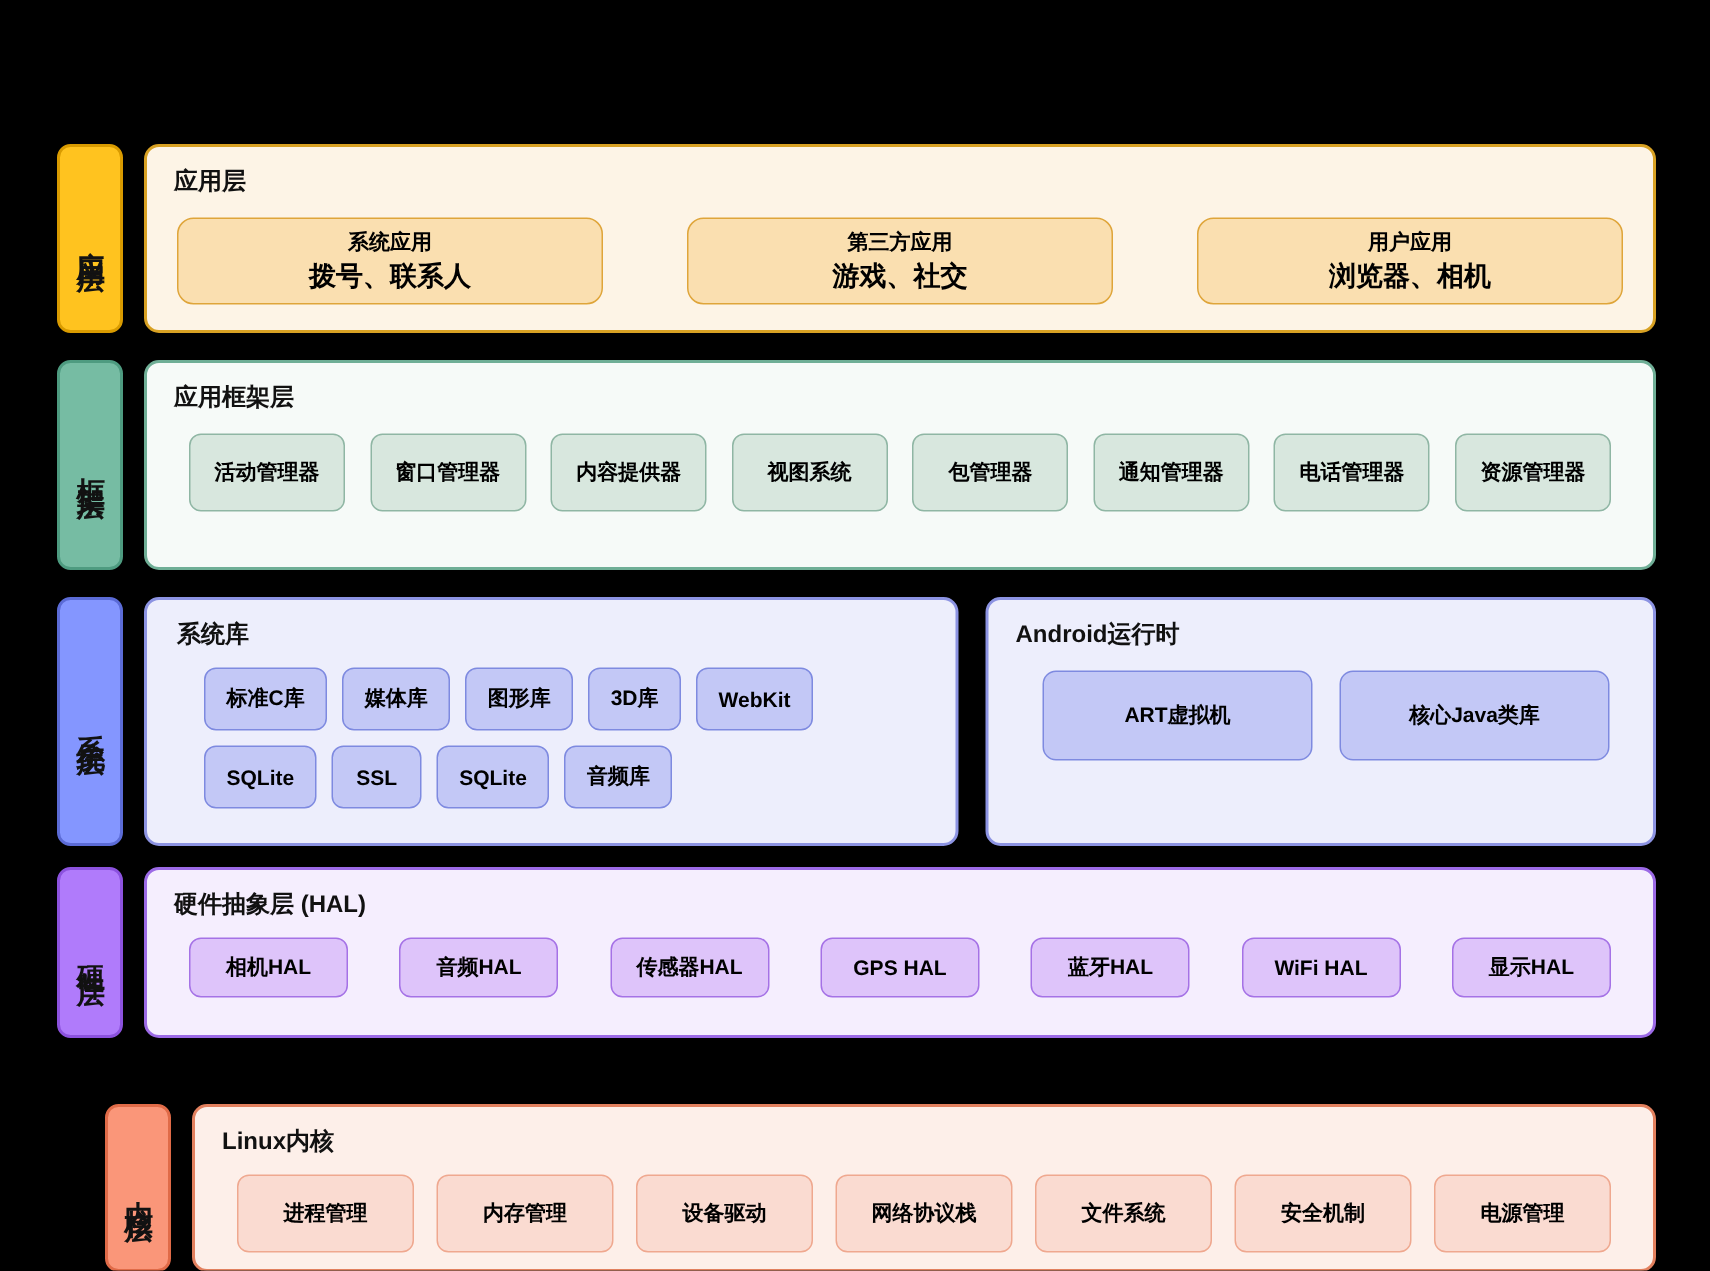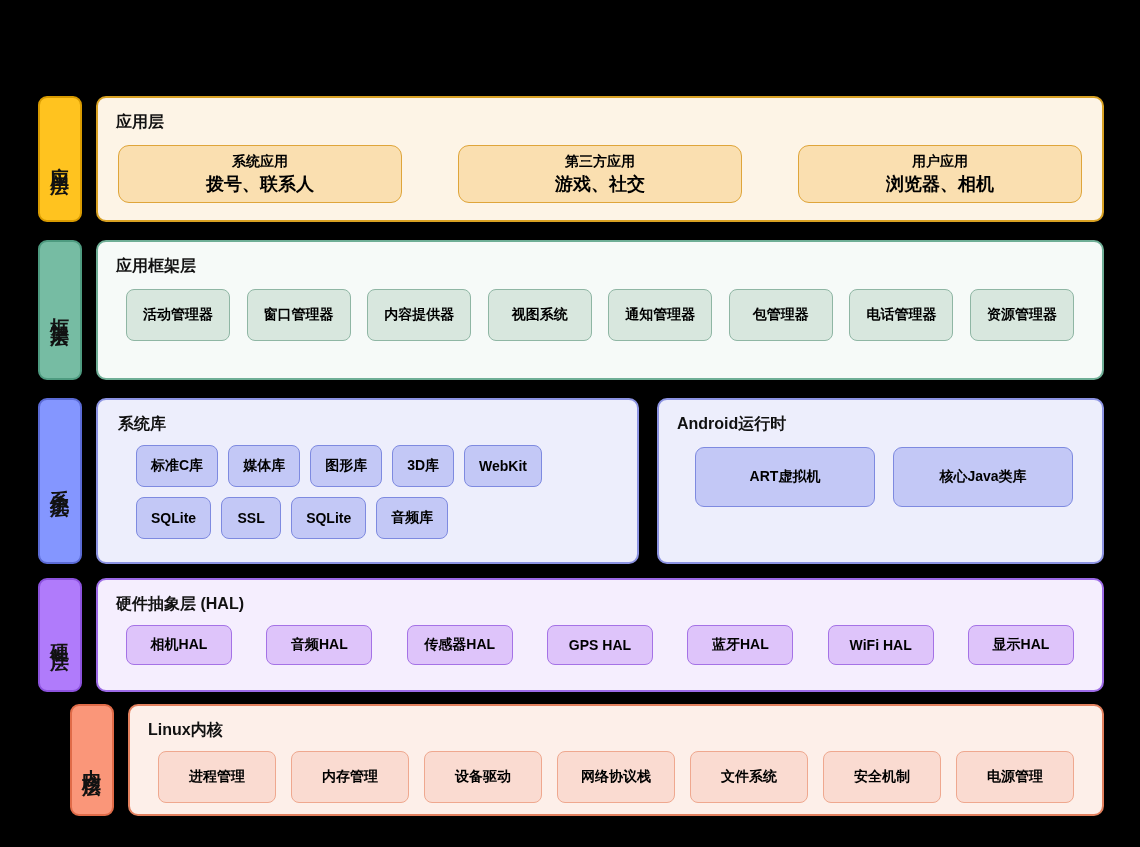--- a/index.html
+++ b/index.html
@@ -150,21 +150,21 @@
   #row-hal .chip-wrap { justify-content: space-between; gap: 0; margin-top: 12px; padding: 0 14px; }
   #row-hal .chip {
     background: #DEC4FA;
     border-color: #A572E6;
     width: 106px;
     height: 40px;
     border-radius: 8px;
   }
 
   
-  #row-kn { top: 704px; height: 112px; padding-left: 32px; }
+  #row-kn { top: 736px; height: 112px; padding-left: 32px; }
   #row-kn .side-tab { background: #FA9679; border: 2px solid #E06B48; }
   #row-kn .panel { background: #FDEFE9; border-color: #E2805E; }
   #row-kn .chip-wrap { justify-content: space-between; gap: 0; margin-top: 12px; padding: 0 14px; }
   #row-kn .chip {
     background: #FADBD1;
     border-color: #EFA88F;
     width: 118px;
     height: 52px;
     border-radius: 8px;
   }
@@ -201,22 +201,22 @@
     <div class="side-tab">
       <span class="side-tab-label">框架层</span>
     </div>
     <div class="panel">
       <div class="panel-title">应用框架层</div>
       <div class="chip-wrap">
         <div class="chip">活动管理器</div>
         <div class="chip">窗口管理器</div>
         <div class="chip">内容提供器</div>
         <div class="chip">视图系统</div>
+        <div class="chip">包管理器</div>
         <div class="chip">通知管理器</div>
-        <div class="chip">包管理器</div>
         <div class="chip">电话管理器</div>
         <div class="chip">资源管理器</div>
       </div>
     </div>
   </div>
 
   <div class="layer-row" id="row-sys">
     <div class="side-tab">
       <span class="side-tab-label">系统层</span>
     </div>

